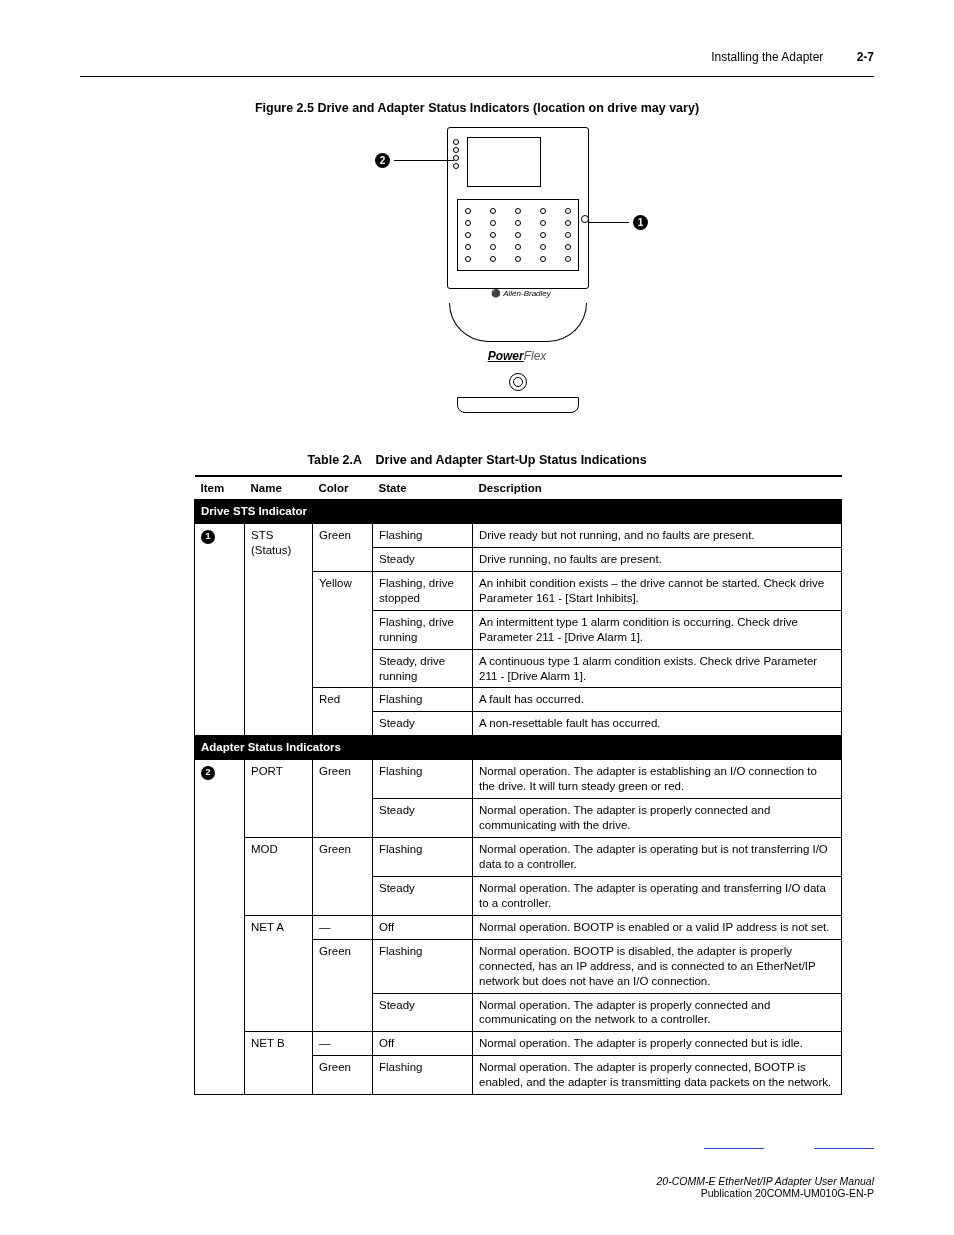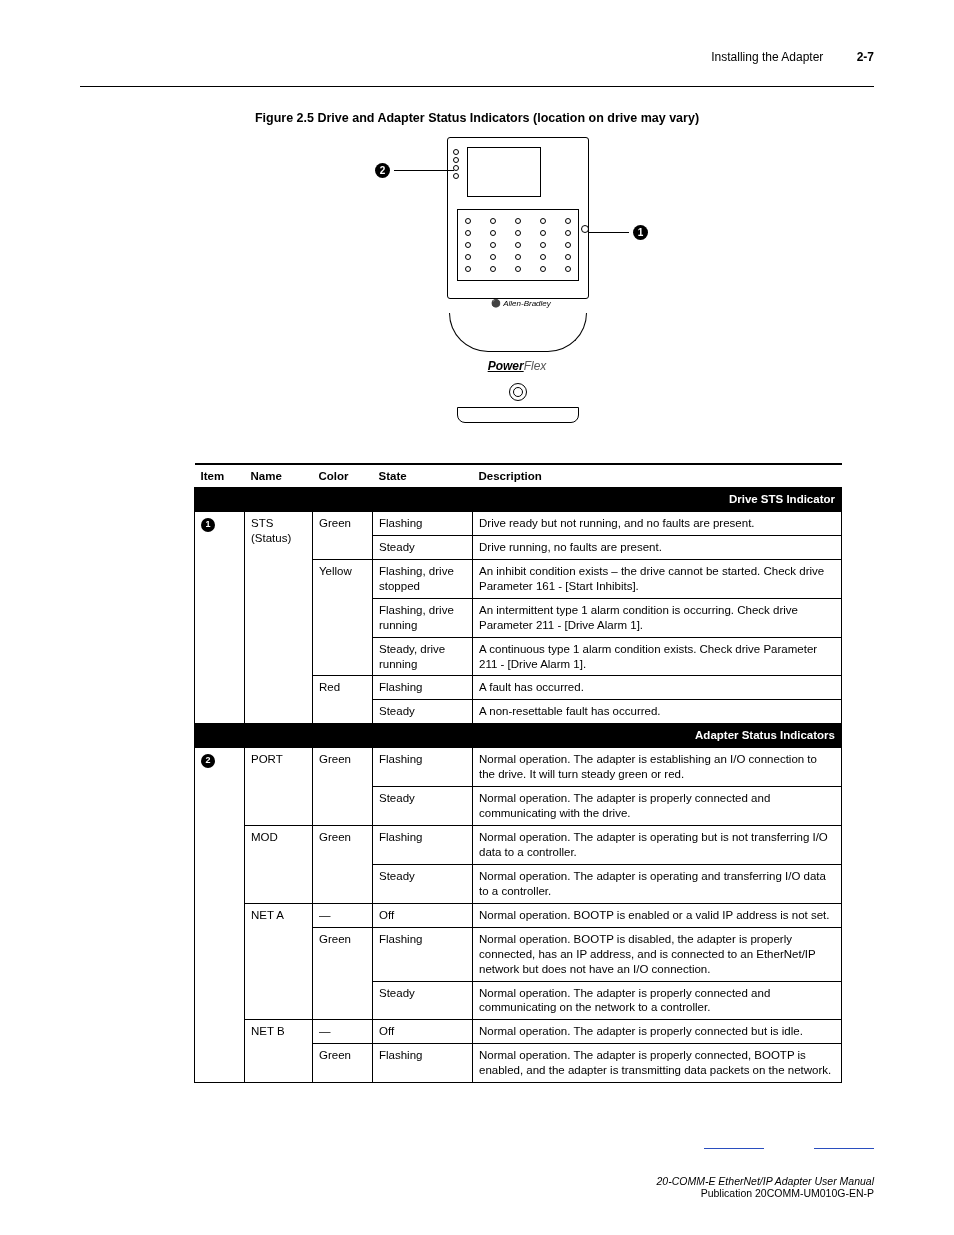--- a/index.html
+++ b/index.html
@@ -14,21 +14,21 @@
     width: 954px;
     height: 1235px;
     position: relative;
     box-sizing: border-box;
     padding: 50px 80px 40px 80px;
   }
   .header {
     text-align: right;
     font-size: 12px;
     border-bottom: 1px solid #000;
-    padding-bottom: 22px;
+    padding-bottom: 12px;
     margin-bottom: 24px;
   }
   .header .sec { margin-right: 30px; }
   .header .pg { font-weight: bold; }
   .figcap {
     text-align: center;
     font-weight: bold;
     font-size: 12.5px;
     margin-bottom: 12px;
   }
@@ -61,21 +61,21 @@
   table.status td {
     border: 1px solid #000;
     padding: 4px 6px;
     vertical-align: top;
     line-height: 1.3;
   }
   table.status tr.section td {
     background: #000;
     color: #fff;
     font-weight: bold;
-    text-align: right;
+    text-align: left;
     border: 1px solid #000;
   }
   .col-item { width: 38px; }
   .col-name { width: 56px; }
   .col-color { width: 48px; }
   .col-state { width: 88px; }
   .footer {
     position: absolute;
     right: 80px;
     bottom: 36px;
@@ -202,20 +202,24 @@
           <div class="lead"></div>
           <div class="bubble">1</div>
         </div>
       <div class="callout c2">
           <div class="bubble">2</div>
           <div class="lead"></div>
         </div>
     </div>
   </div>
 
+  <div class="tblcap">
+    <span class="tblnum">Table 2.A</span>
+    <span>Drive and Adapter Start-Up Status Indications</span>
+  </div>
 
   <table class="status">
     <thead>
       <tr>
         <th class="col-item">Item</th>
         <th class="col-name">Name</th>
         <th class="col-color">Color</th>
         <th class="col-state">State</th>
         <th>Description</th>
       </tr>

